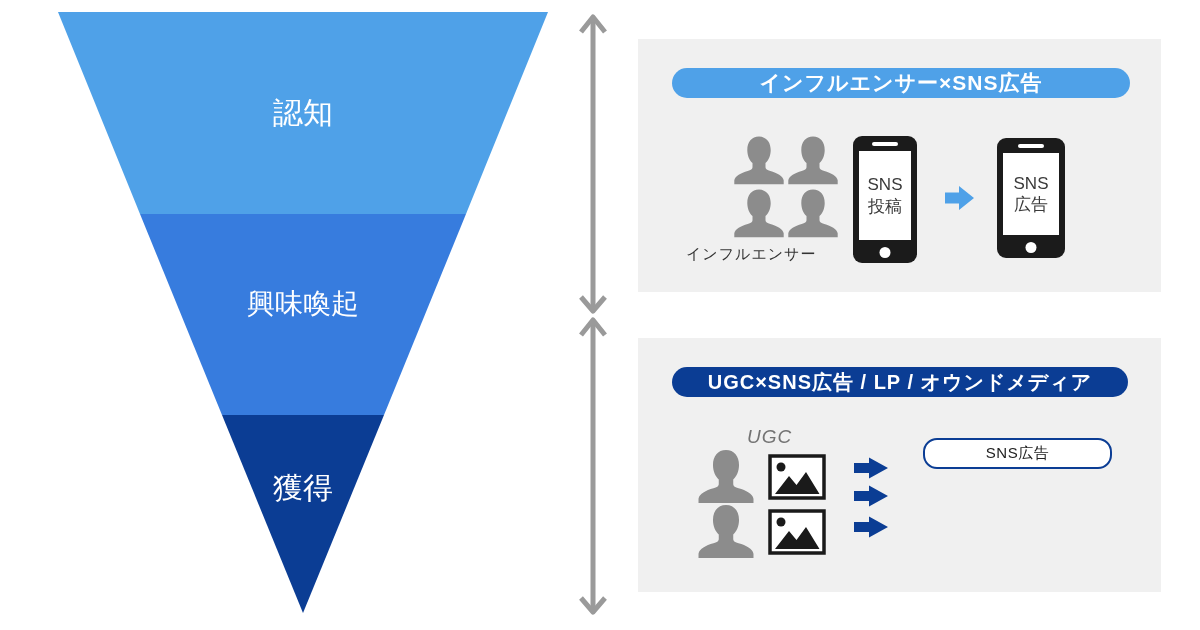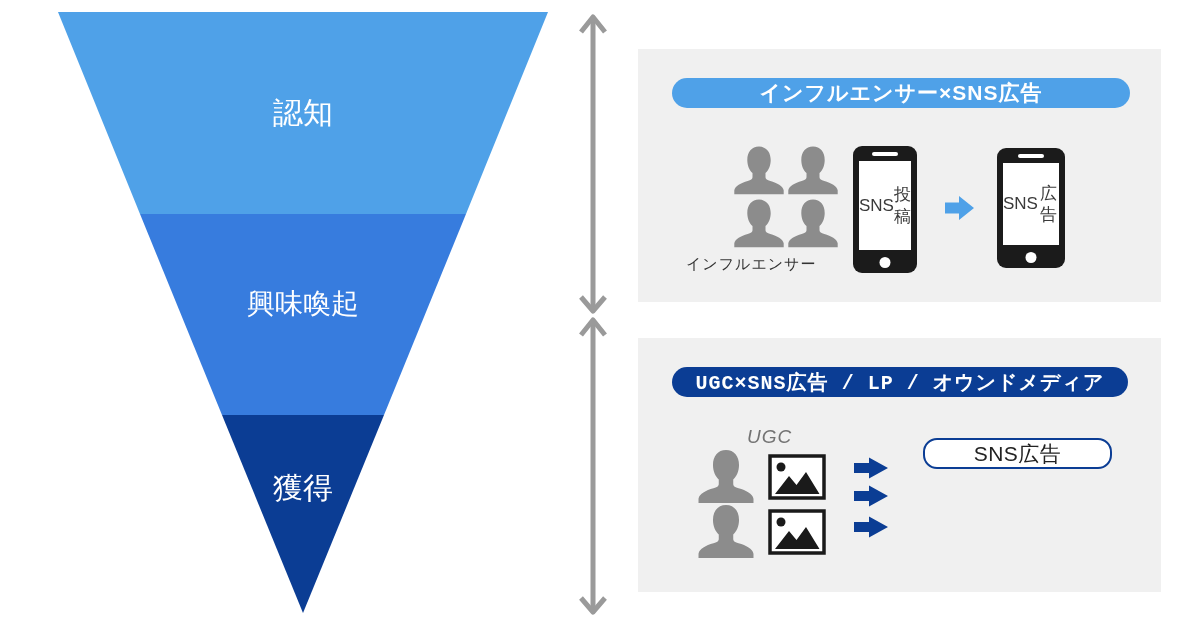--- a/index.html
+++ b/index.html
@@ -6,54 +6,54 @@
   *{box-sizing:border-box;}
   .stage{
     position:relative;width:1200px;height:630px;background:#ffffff;overflow:hidden;
     font-family:"Liberation Sans",sans-serif;
   }
   
   .funnel-svg{position:absolute;left:0;top:0;width:1200px;height:630px;}
   .funnel-label{fill:#ffffff;text-anchor:middle;font-family:"Liberation Sans",sans-serif;}
   
   .panel{position:absolute;left:638px;width:523px;background:#F0F0F0;}
-  .panel-top{top:49px;height:253px;}
+  .panel-top{top:39px;height:253px;}
   .panel-bottom{top:338px;height:254px;}
   .pill{
     position:absolute;left:34px;height:30px;border-radius:15px;
     display:flex;align-items:center;justify-content:center;
     color:#ffffff;font-weight:bold;letter-spacing:1px;
   }
   .pill-light{top:29px;width:458px;background:#4FA1E8;font-size:21px;}
-  .pill-navy{top:29px;width:456px;background:#0B3D94;font-size:20px;font-family:Liberation Mono, monospace;}
+  .pill-navy{top:29px;width:456px;background:#0B3D94;font-size:20px;}
   
   .person{position:absolute;}
   .person svg{display:block;width:100%;height:100%;}
   
   .phone{position:absolute;background:#1b1b1b;border-radius:9px;}
   .phone .speaker{position:absolute;top:6px;left:50%;transform:translateX(-50%);width:26px;height:4px;background:#ffffff;border-radius:2px;}
   .phone .screen{position:absolute;left:6px;right:6px;top:15px;bottom:23px;background:#ffffff;
-    display:flex;align-items:center;justify-content:center;
+    display:flex;flex-direction:column;align-items:center;justify-content:center;
     font-size:17px;line-height:1.25;color:#3a3a3a;text-align:center;}
   .phone .home{position:absolute;bottom:5px;left:50%;transform:translateX(-50%);width:11px;height:11px;background:#ffffff;border-radius:50%;}
   
   .block-arrow{position:absolute;}
   .photo{position:absolute;}
   .photo svg{display:block;width:100%;height:100%;}
   .chevron{position:absolute;}
   
   .caption{position:absolute;text-align:left;color:#333333;}
   .caption-influencer{left:48px;top:206px;width:200px;font-size:15px;letter-spacing:1px;}
   .caption-ugc{left:109px;top:88px;width:100px;font-size:19px;color:#737373;letter-spacing:1px;font-style:italic;}
   
   .outcome-btn{
     position:absolute;left:285px;width:189px;height:31px;background:#ffffff;
     border:2.5px solid #0B3D94;border-radius:14px;
     display:flex;align-items:center;justify-content:center;
-    font-size:21px;color:#222222;letter-spacing:0.5px;
+    font-size:15px;color:#222222;letter-spacing:0.5px;
   }
 </style>
 </head>
 <body>
 
 <div class="stage">
 
   <svg class="funnel-svg" viewBox="0 0 1200 630">
 
     <polygon points="58,12 548,12 466,214 140,214" fill="#4FA1E8"></polygon>

